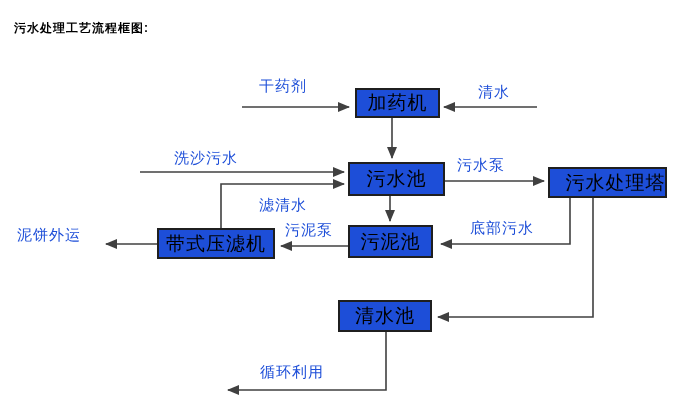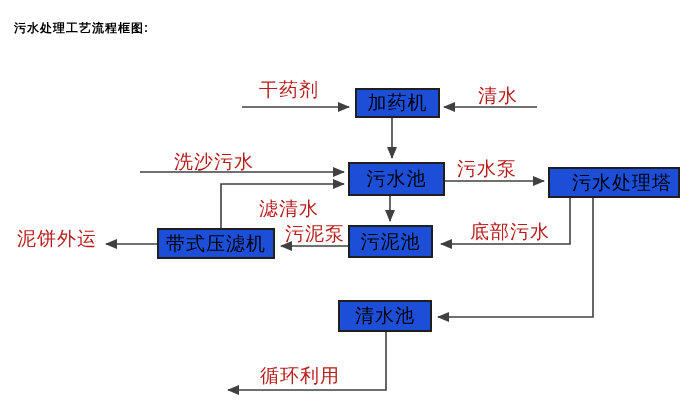--- a/index.html
+++ b/index.html
@@ -36,22 +36,22 @@
     color: #000000;
     font-size: 19px;
     display: flex;
     align-items: center;
     justify-content: center;
     white-space: nowrap;
     letter-spacing: 1px;
   }
   .flow-label {
     position: absolute;
-    color: #b91c1c;
-    font-size: 19px;
+    color: #1d4ed8;
+    font-size: 15px;
     white-space: nowrap;
     letter-spacing: 1px;
   }
   path.edge {
     stroke: #404040;
     stroke-width: 1.6;
     fill: none;
   }
 </style>
 </head>
@@ -76,21 +76,21 @@
     <path class="edge" d="M348,246 L281,246" marker-end="url(#ah)"></path>
     <path class="edge" d="M157,244 L106,244" marker-end="url(#ah)"></path>
     <path class="edge" d="M593,197 L593,317 L438,317" marker-end="url(#ah)"></path>
     <path class="edge" d="M386,332 L386,390 L228,390" marker-end="url(#ah)"></path>
   </svg>
 
   <div class="page-title">污水处理工艺流程框图:</div>
 
   <div class="node" style="left:355px; top:88px;  width:85px;  height:30px;">加药机</div>
   <div class="node" style="left:348px; top:162px; width:97px;  height:34px;">污水池</div>
-  <div class="node" style="left:548px; top:167px; width:132px; height:31px;padding-left:16px;">污水处理塔</div>
+  <div class="node" style="left:548px; top:167px; width:119px; height:31px;padding-left:16px;">污水处理塔</div>
   <div class="node" style="left:348px; top:225px; width:85px;  height:33px;">污泥池</div>
   <div class="node" style="left:157px; top:228px; width:118px; height:31px;text-align:right;">带式压滤机</div>
   <div class="node" style="left:338px; top:300px; width:94px;  height:32px;">清水池</div>
 
   <div class="flow-label" style="left:259px; top:77px;">干药剂</div>
   <div class="flow-label" style="left:478px; top:83px;">清水</div>
   <div class="flow-label" style="left:174px; top:149px;">洗沙污水</div>
   <div class="flow-label" style="left:259px; top:196px;text-align:center;">滤清水</div>
   <div class="flow-label" style="left:457px; top:156px;">污水泵</div>
   <div class="flow-label" style="left:470px; top:219px;">底部污水</div>

